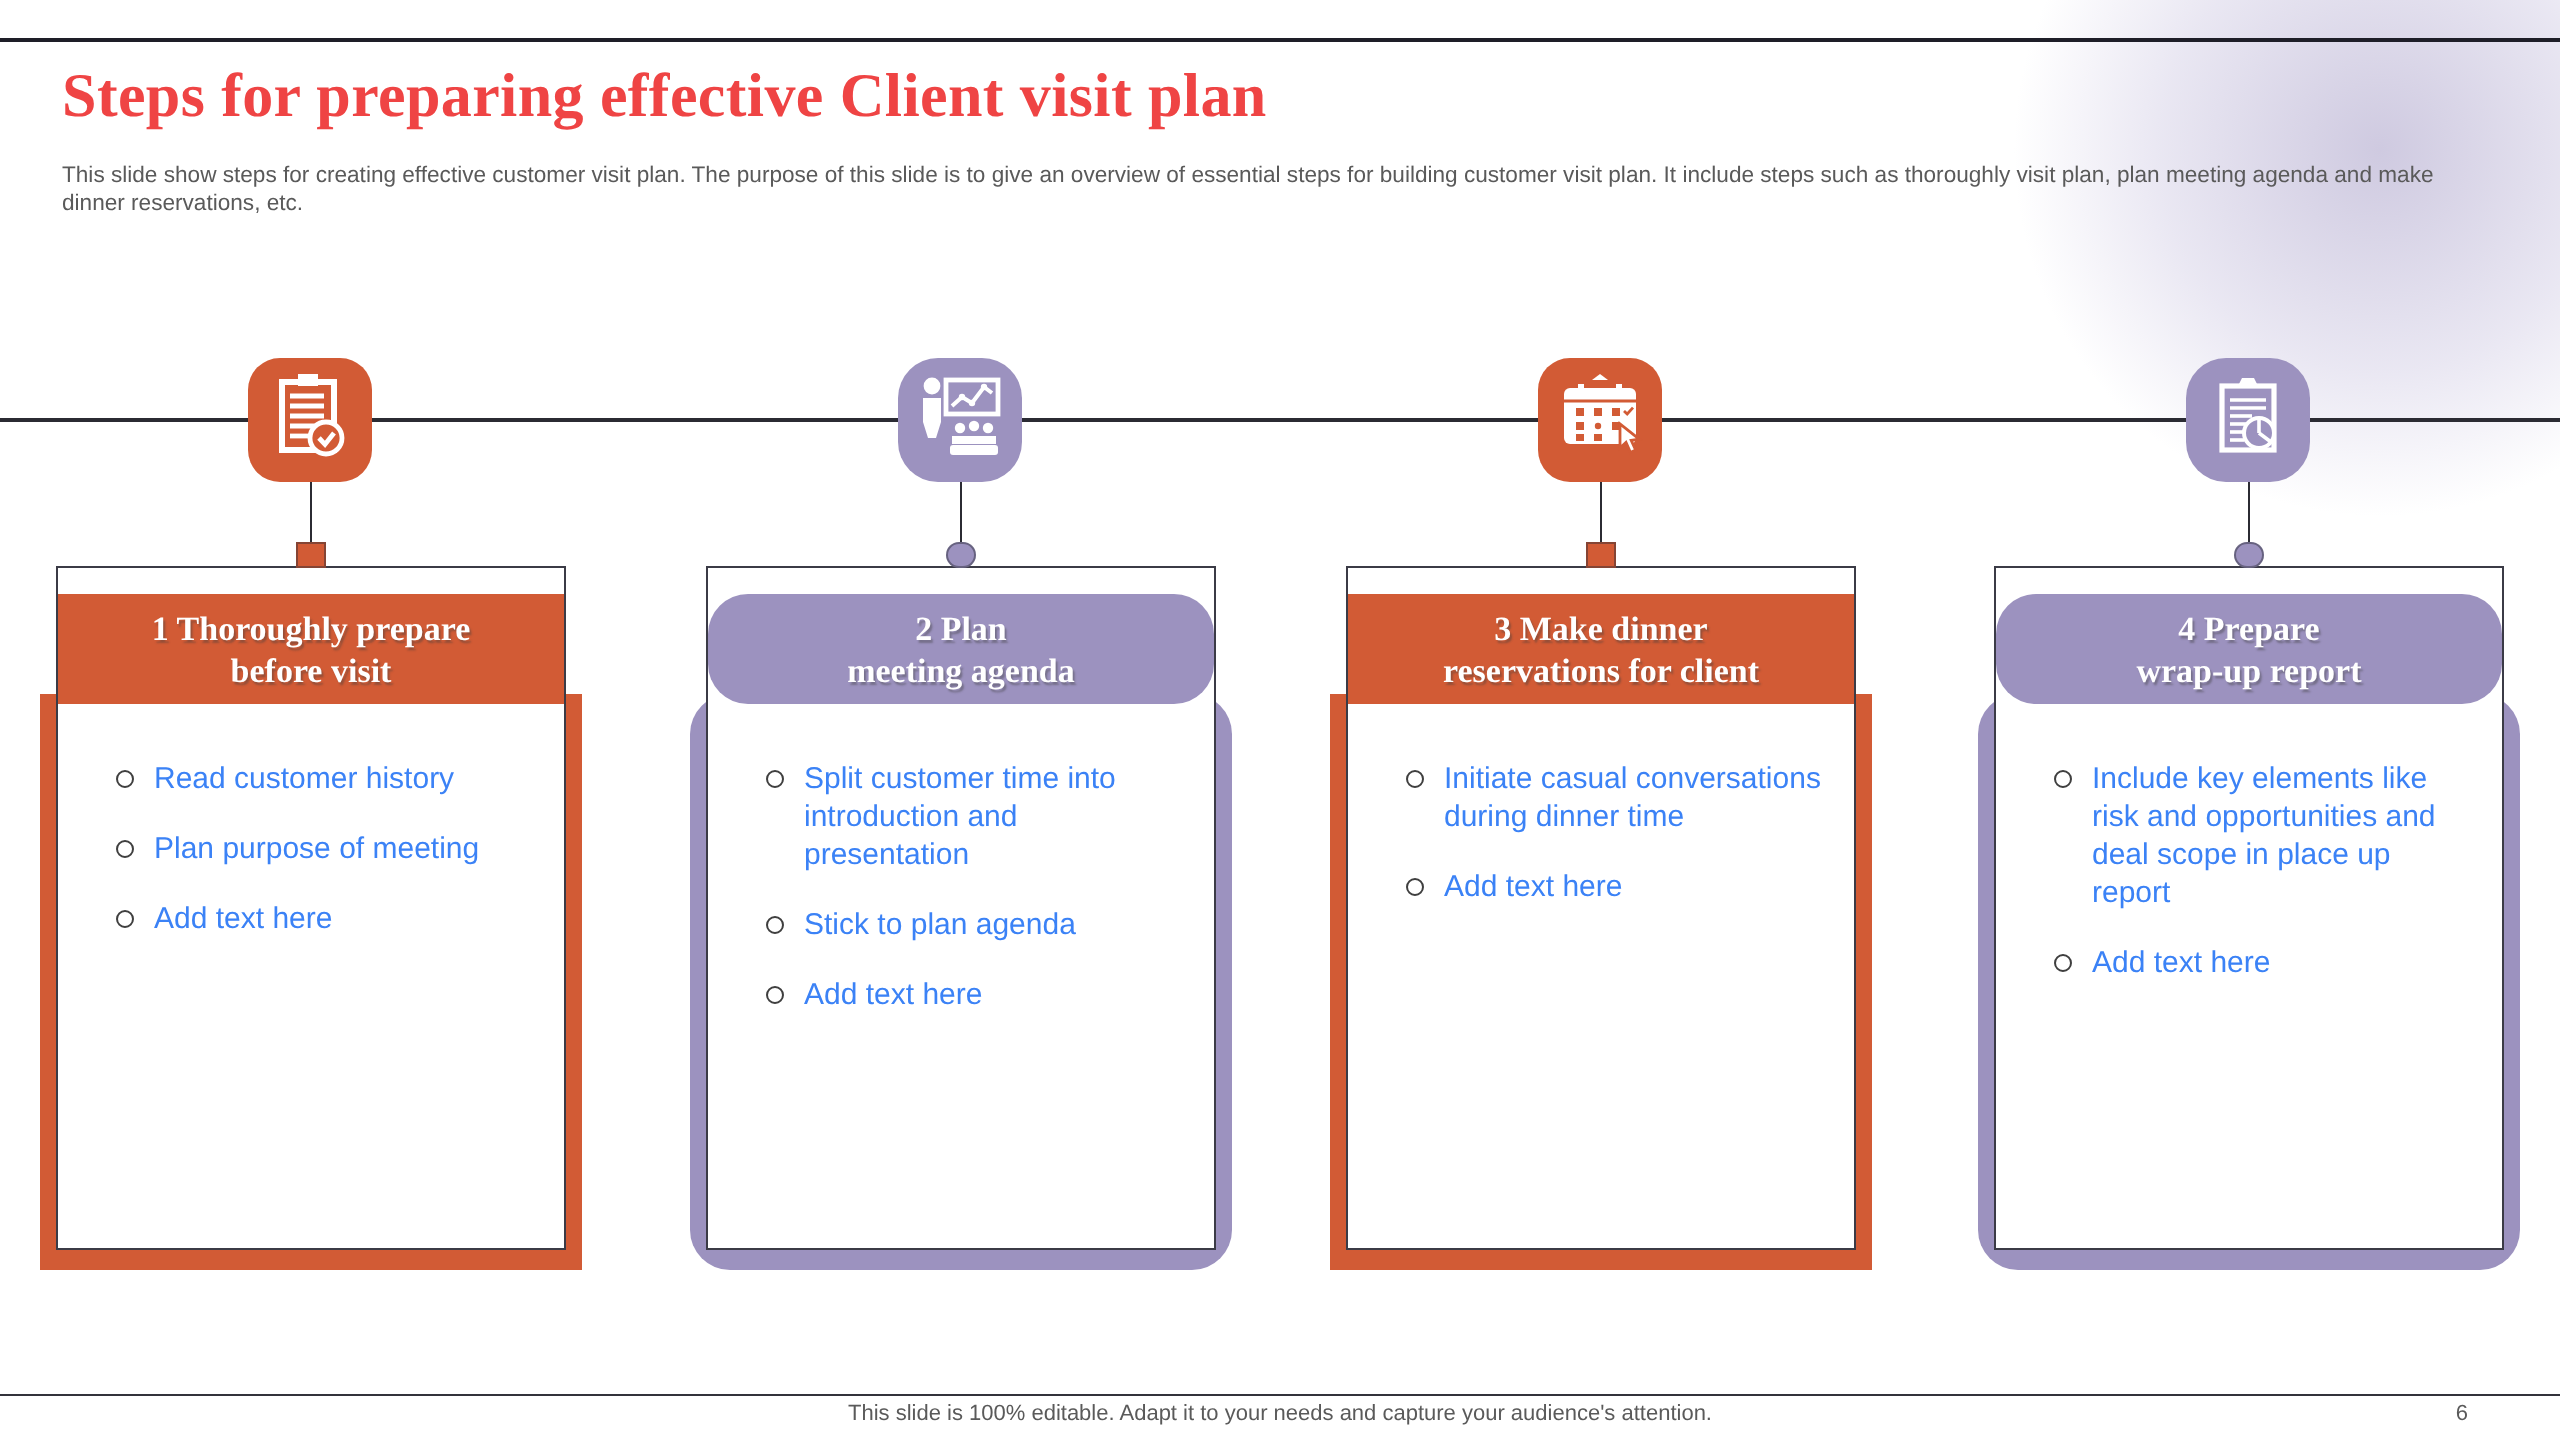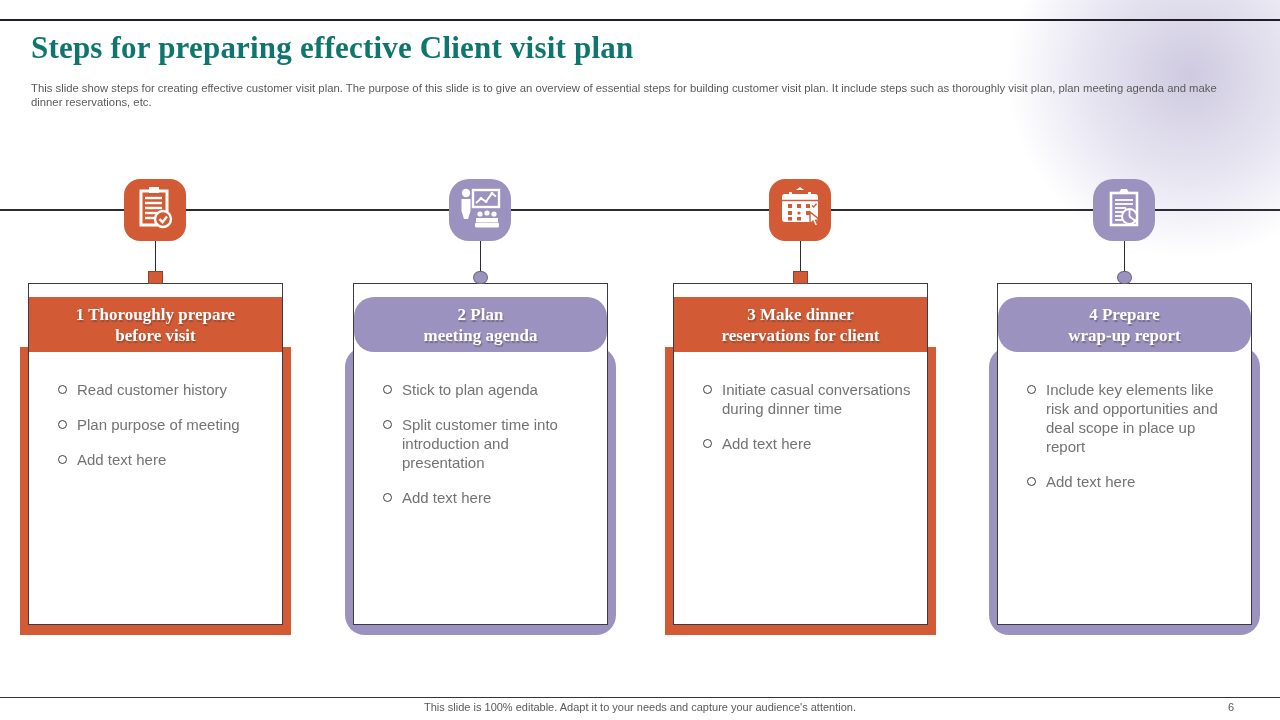--- a/index.html
+++ b/index.html
@@ -11,21 +11,21 @@
   .corner-blob { position:absolute; top:-110px; right:-95px; width:370px; height:370px;
     border-radius:50%; z-index:0;
     background:radial-gradient(circle, rgba(167,158,199,0.55) 0%, rgba(198,192,222,0.38) 42%, rgba(255,255,255,0) 70%); }
 
   .top-line    { position:absolute; left:0; top:19px;  width:1280px; height:2px;   background:#1e1e28; z-index:1; }
   .mid-line    { position:absolute; left:0; top:209px; width:1280px; height:1.5px; background:#2b2b33; z-index:1; }
   .footer-line { position:absolute; left:0; top:697px; width:1280px; height:1px;   background:#33333b; z-index:1; }
 
   .title { position:absolute; left:31px; top:30px; width:1000px; z-index:2;
     font-family:"Liberation Serif", serif; font-weight:bold; font-size:31px;
-    color:#0f766e; letter-spacing:0.2px; }
+    color:#ef4444; letter-spacing:0.2px; }
   .subtitle { position:absolute; left:31px; top:82px; width:1212px; z-index:2;
     font-size:11.3px; line-height:13.5px; color:#5a5a5a; }
 
   .column { position:absolute; top:179px; width:271px; z-index:2; }
   .col-0 { left:20px; }  .col-1 { left:345px; }  .col-2 { left:665px; }  .col-3 { left:989px; }
 
   .icon-box { position:absolute; top:0; left:104px; width:62px; height:62px;
     border-radius:16px; z-index:4; }
   .v-line  { position:absolute; top:62px; left:134.5px; width:1.5px; height:42px; background:#2b2b33; z-index:3; }
   .conn-sq { position:absolute; top:92px; left:128px; width:15px; height:13px;
@@ -35,21 +35,21 @@
   .card { position:absolute; top:104px; left:8px; width:255px; height:342px;
     background:#fff; border:1px solid #3b3b46; z-index:2; }
   .card-gap { height:13px; }
   .card-header { height:55px; display:flex; align-items:center; justify-content:center;
     text-align:center; white-space:pre-line;
     font-family:"Liberation Serif", serif; font-weight:bold; font-size:17px; line-height:21px;
     color:#fff; text-shadow:1px 1.5px 1px rgba(60,60,60,0.4); }
   .card-body { padding:28px 14px 0 12px; }
   .card-body ul { list-style:none; }
   .card-body li { position:relative; padding-left:36px; margin-bottom:16px;
-    font-size:15px; line-height:19px; color:#737373; }
+    font-size:15px; line-height:19px; color:#3b82f6; }
   .card-body li::before { content:""; position:absolute; left:17px; top:5px;
     width:7px; height:7px; border:1.4px solid #3f3f3f; border-radius:50%; }
 
   .bg-orange { background:#d25b35; }
   .bg-purple { background:#9c92bf;border-radius:20px; }
 
   .footer-note { position:absolute; left:0; top:701px; width:1280px; text-align:center;
     font-size:11px; color:#5a5a5a; z-index:2; }
   .page-num { position:absolute; right:46px; top:701px; font-size:11px; color:#5a5a5a; z-index:2; }
 </style>
@@ -115,22 +115,22 @@
       </svg>
     </div>
     <div class="conn-sq bg-purple"></div>
     <div class="backdrop bg-purple"></div>
     <div class="card">
       <div class="card-gap"></div>
       <div class="card-header bg-purple">2 Plan
 meeting agenda</div>
       <div class="card-body">
         <ul>
+          <li>Split customer  time into introduction  and presentation</li>
           <li>Stick to plan agenda</li>
-          <li>Split customer  time into introduction  and presentation</li>
           <li>Add text here</li>
         </ul>
       </div>
     </div>
   </div>
 
   <div class="column col-2">
     <div class="v-line"></div>
     <div class="icon-box bg-orange">
       <svg width="62" height="62" viewBox="0 0 62 62">

